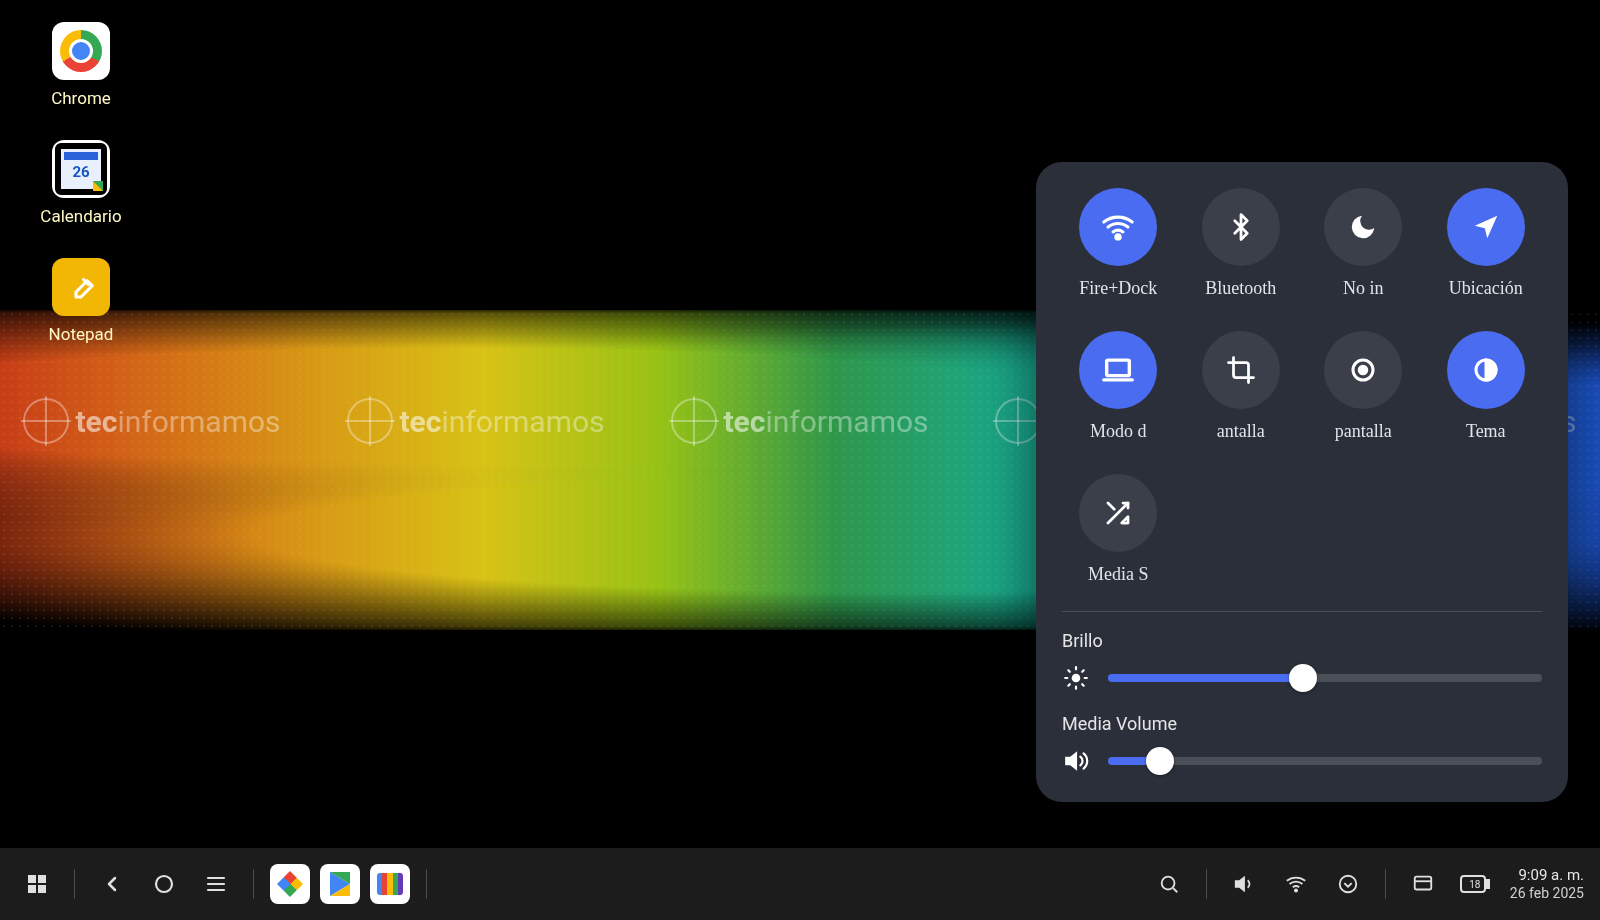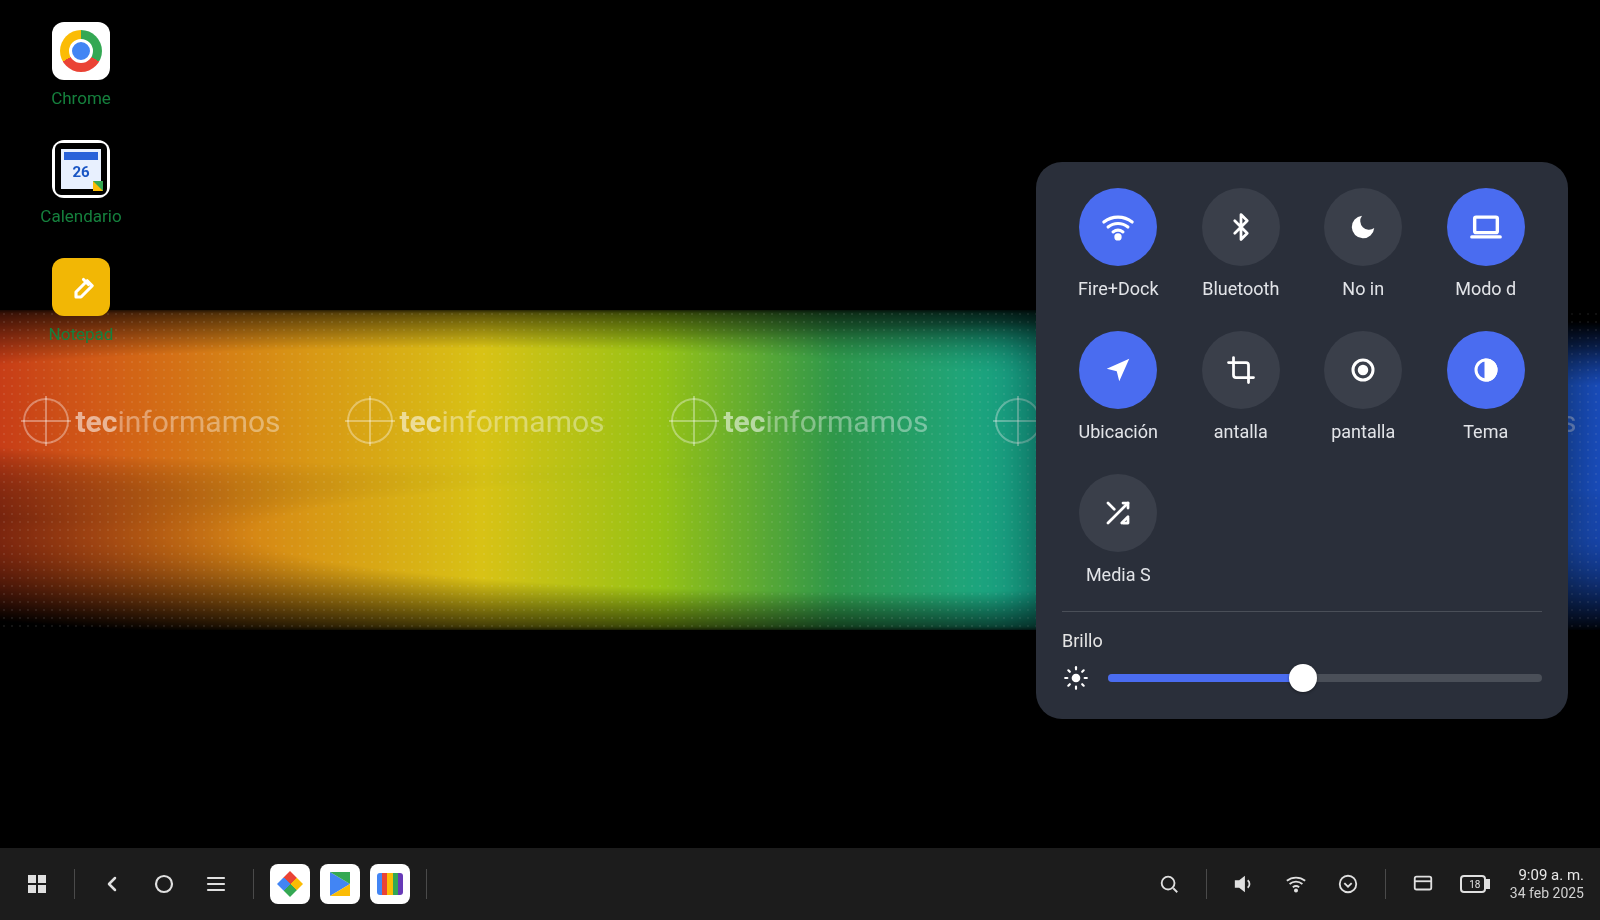--- a/index.html
+++ b/index.html
@@ -81,21 +81,21 @@
   
   .desktop-icons {
     position:absolute; left:38px; top:22px;
     display:flex; flex-direction:column; gap:32px;
   }
   .desktop-icon { display:flex; flex-direction:column; align-items:center; gap:8px; width:86px;}
   .desktop-icon .tile {
     width:58px; height:58px; border-radius:12px; display:flex;
     align-items:center; justify-content:center;
   }
-  .desktop-icon .label { font-size:17px; color:#15803d; text-align:center; }
+  .desktop-icon .label { font-size:17px; color:#fef9c3; text-align:center; }
   .tile.white { background:#fff; }
   .tile.yellow { background:var(--notepad); }
 
   
   .icon-chrome { width:42px; height:42px; position:relative;}
   .icon-chrome .ring {
     position:absolute; inset:0; border-radius:50%;
     background: conic-gradient(from 120deg,
       var(--chrome-red) 0 120deg,
       var(--chrome-yellow) 120deg 240deg,
@@ -119,21 +119,21 @@
   
   .panel {
     position:absolute; right:32px; top:162px; width:480px;
     background:var(--panel); border-radius:26px; padding:26px 26px 28px 26px;
     box-shadow: 0 20px 60px rgba(0,0,0,.6);
   }
   .tile-grid {
     display:grid; grid-template-columns: repeat(4, 1fr);
     row-gap:32px; column-gap:10px;
   }
-  .qtile { display:flex; flex-direction:column; align-items:center; gap:12px;}
+  .qtile { display:flex; flex-direction:column; align-items:center; gap:12px;font-family:Liberation Serif, serif;}
   .qtile .circ {
     width:78px; height:78px; border-radius:50%;
     display:flex;align-items:center;justify-content:center;
     color:#fff;
   }
   .qtile.on  .circ { background:var(--tile-on); }
   .qtile.off .circ { background:var(--tile-off); }
   .qtile .ql { font-size:18px; color:#e2e4e8; text-align:center;
                max-width:100px; white-space:nowrap; overflow:hidden; }
 
@@ -292,35 +292,35 @@
       <div class="circ">
         <svg width="30" height="30" viewBox="0 0 24 24" fill="#fff">
             <path d="M21 12.8A9 9 0 1 1 11.2 3a7 7 0 0 0 9.8 9.8z"></path>
           </svg>
       </div>
       <div class="ql">No in</div>
     </div>
 
     <div class="qtile on">
       <div class="circ">
+        <svg width="30" height="30" viewBox="0 0 24 24" fill="#fff">
+            <path d="M3 11l18-8-8 18-2-8-8-2z"></path>
+          </svg>
+      </div>
+      <div class="ql">Ubicación</div>
+    </div>
+
+    <div class="qtile on">
+      <div class="circ">
         <svg width="34" height="34" viewBox="0 0 24 24" fill="none" stroke="#fff" stroke-width="2.4" stroke-linecap="round">
             <rect x="4" y="5" width="16" height="11" rx="1"></rect>
             <path d="M2 19h20"></path>
           </svg>
       </div>
       <div class="ql">Modo d</div>
-    </div>
-
-    <div class="qtile on">
-      <div class="circ">
-        <svg width="30" height="30" viewBox="0 0 24 24" fill="#fff">
-            <path d="M3 11l18-8-8 18-2-8-8-2z"></path>
-          </svg>
-      </div>
-      <div class="ql">Ubicación</div>
     </div>
 
     <div class="qtile off">
       <div class="circ">
         <svg width="30" height="30" viewBox="0 0 24 24" fill="none" stroke="#fff" stroke-width="2.2" stroke-linecap="round">
             <path d="M6 2v14a2 2 0 0 0 2 2h14"></path>
             <path d="M18 22V8a2 2 0 0 0-2-2H2"></path>
           </svg>
       </div>
       <div class="ql">antalla</div>
@@ -382,20 +382,36 @@
             </g>
           </svg>
       </div>
       <div class="slider">
         <div class="fill" style="width:45%"></div>
         <div class="thumb" style="left:45%"></div>
       </div>
     </div>
   </div>
 
+  <div class="slider-group" style="margin-top:22px">
+    <div class="slider-label">Media Volume</div>
+    <div class="slider-row">
+      <div class="sicon">
+        <svg width="26" height="26" viewBox="0 0 24 24" fill="none" stroke="#fff" stroke-width="2" stroke-linecap="round">
+            <polygon points="3,9 7,9 12,5 12,19 7,15 3,15" fill="#fff"></polygon>
+            <path d="M16 8a5 5 0 0 1 0 8"></path>
+            <path d="M19 5a9 9 0 0 1 0 14"></path>
+          </svg>
+      </div>
+      <div class="slider">
+        <div class="fill" style="width:12%"></div>
+        <div class="thumb" style="left:12%"></div>
+      </div>
+    </div>
+  </div>
 </div>
 
 <div class="taskbar">
   <div class="tb-btn">
     <svg width="24" height="24" viewBox="0 0 24 24" fill="#e0e0e0">
         <rect x="3" y="3" width="8" height="8"></rect>
         <rect x="13" y="3" width="8" height="8"></rect>
         <rect x="3" y="13" width="8" height="8"></rect>
         <rect x="13" y="13" width="8" height="8"></rect>
       </svg>
@@ -469,15 +485,15 @@
   </div>
   <div class="tb-btn" style="position:relative">
     <svg width="30" height="18" viewBox="0 0 30 18" fill="none" stroke="#e0e0e0" stroke-width="2">
         <rect x="1" y="1" width="24" height="16" rx="3"></rect>
         <rect x="26" y="5" width="3" height="8" fill="#e0e0e0"></rect>
       </svg>
     <span style="position:absolute;font-size:10px;color:#e0e0e0">18</span>
   </div>
   <div class="clock">
     <span class="t">9:09 a. m.</span>
-    <span class="d">34 feb 2025</span>
+    <span class="d">26 feb 2025</span>
   </div>
 </div>
 
 </body></html>

